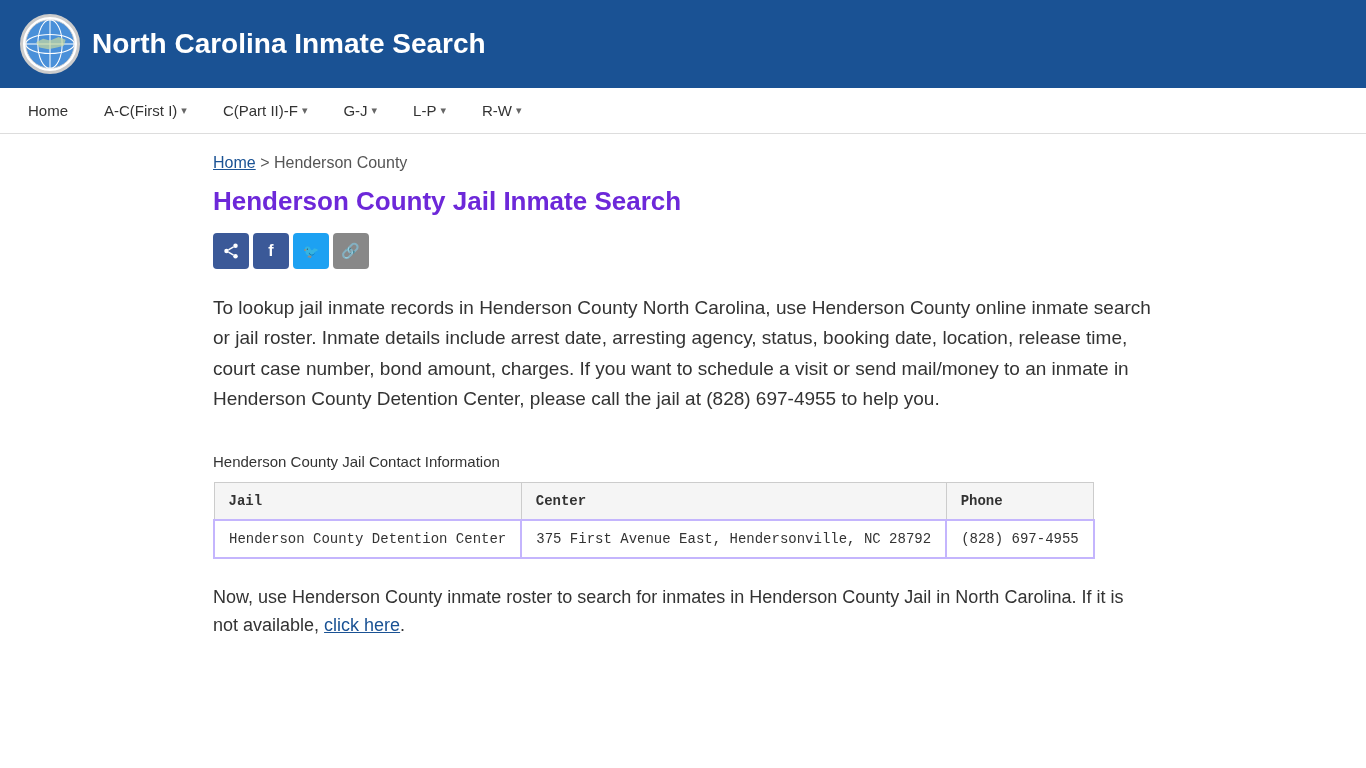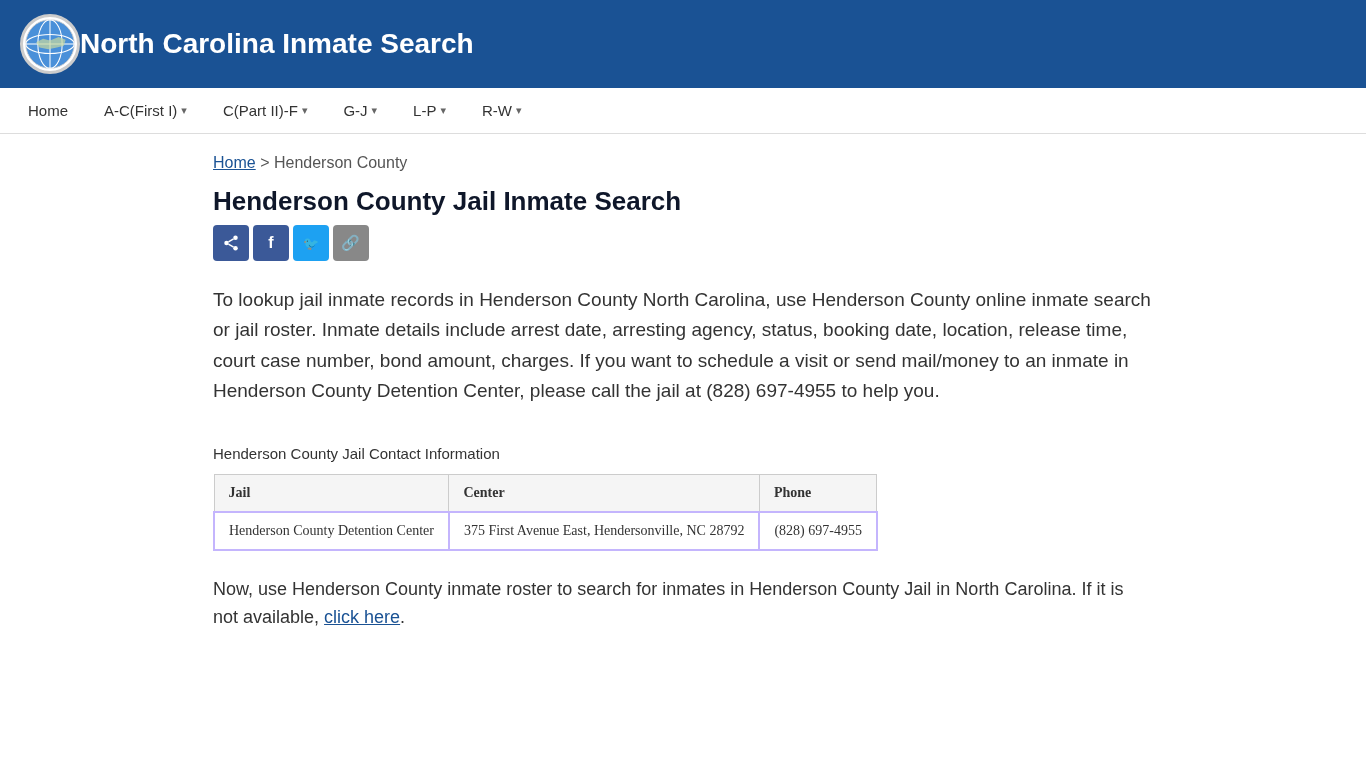--- a/index.html
+++ b/index.html
@@ -4,21 +4,21 @@
   <style>
     * { margin: 0; padding: 0; box-sizing: border-box; }
     body { font-family: Georgia, 'Times New Roman', serif; font-size: 16px; color: #333; background: #fff; }
 
     
     #header {
       background-color: #1a5294;
       padding: 14px 20px;
       display: flex;
       align-items: center;
-      gap: 0;
+      gap: 12px;
       min-height: 84px;
     }
     #header-logo {
       width: 60px;
       height: 60px;
       border-radius: 50%;
       border: 3px solid #ccc;
       background: #fff;
       display: flex;
       align-items: center;
@@ -74,22 +74,22 @@
     #breadcrumb a {
       color: #1a5294;
       text-decoration: underline;
     }
 
     
     #page-title {
       font-size: 26px;
       font-weight: bold;
       font-family: Arial, sans-serif;
-      color: #0f172a;
-      margin-bottom: 8px;
+      color: #6d28d9;
+      margin-bottom: 16px;
     }
 
     
     #social-share {
       display: flex;
       gap: 4px;
       margin-bottom: 24px;
     }
     .social-btn {
       display: inline-flex;
@@ -126,21 +126,21 @@
       color: #333;
       margin-bottom: 12px;
     }
 
     
     #jail-table {
       border-collapse: collapse;
       width: auto;
       min-width: 550px;
       margin-bottom: 24px;
-      font-family: Liberation Serif, serif;
+      font-family: Liberation Mono, monospace;
       font-size: 14px;
     }
     #jail-table th {
       background: #f5f5f5;
       border: 1px solid #ccc;
       padding: 10px 14px;
       text-align: left;
       font-weight: bold;
       color: #333;
     }

